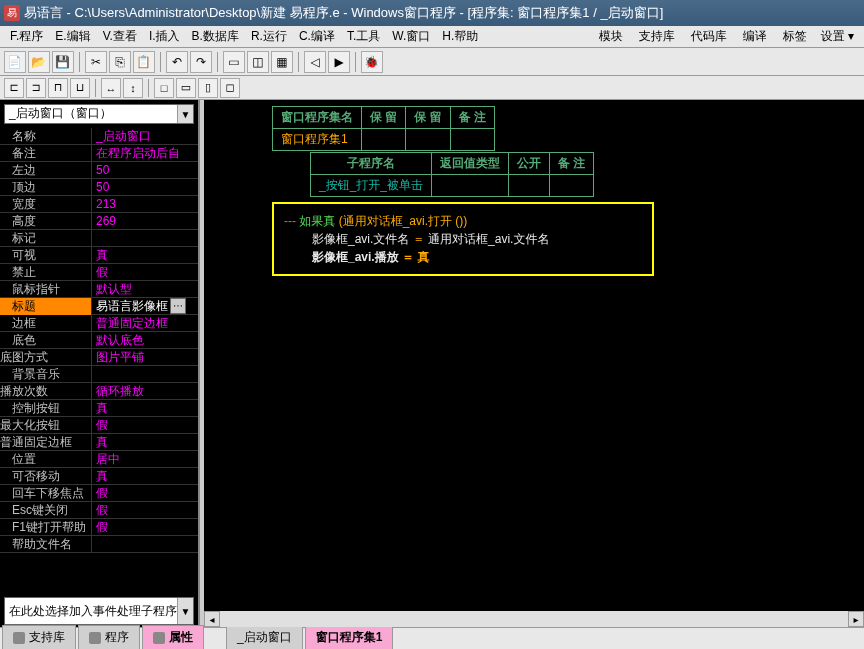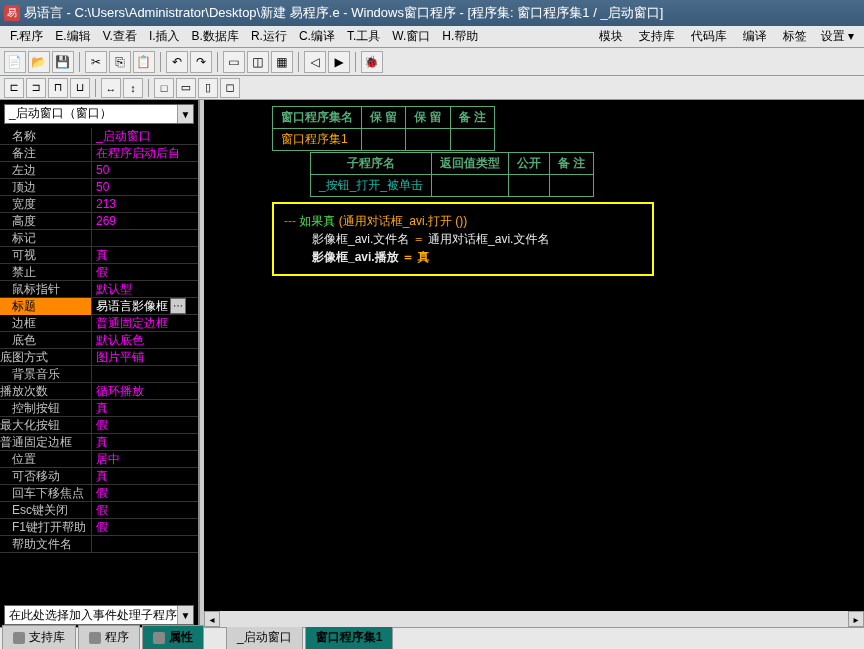--- a/index.html
+++ b/index.html
@@ -31,21 +31,21 @@
 
 .prop-grid { flex: 1; overflow: auto; }
 .prop-row { display: flex; border-bottom: 1px solid #333; height: 17px; align-items: center; }
 .prop-label { width: 92px; color: #c0c0c0; padding-left: 12px; font-size: 12px; border-right: 1px solid #333; }
 .prop-label.indent { padding-left: 0; }
 .prop-value { flex: 1; color: #f0f; padding-left: 4px; font-size: 12px; }
 .prop-row.sel .prop-label { background: #f80; color: #000; }
 .prop-row.sel .prop-value { color: #fff; position:relative;}
 .prop-row.sel .dots { position:absolute; right:12px; top:0; width:16px; height:16px; background:#ccc;border:1px solid #666;display:flex;align-items:center;justify-content:center;font-size:10px;color:#000;}
 
-.left-bottom-combo { background:#fff;border:1px solid #666;margin:2px 4px;height:20px;display:flex;align-items:center;padding:0 4px;font-size:12px;position:relative;}
+.left-bottom-combo { background:#fff;border:1px solid #666;margin:2px 4px;height:28px;display:flex;align-items:center;padding:0 4px;font-size:12px;position:relative;}
 .left-bottom-combo .arrow {position:absolute;right:0;width:16px;height:100%;background:#ddd;border-left:1px solid #999;display:flex;align-items:center;justify-content:center;font-size:10px;}
 
 .right-panel { flex: 1; background: #000; position: relative; overflow: hidden; }
 .splitter { width: 4px; background: #ccc; cursor: col-resize; }
 
 .code-area { position: absolute; left: 20px; top: 0; right: 0; bottom: 16px; }
 .table1 { position: absolute; left: 48px; top: 6px; border-collapse: collapse; }
 .table1 td, .table1 th { border: 1px solid #5a7; padding: 2px 8px; color: #5a7; font-size: 12px; height: 18px; }
 .table1 .data { color: #fa0; }
 .table2 { position: absolute; left: 62px; top: 52px; border-collapse: collapse; margin-left: 24px; }
@@ -58,21 +58,21 @@
 .c-green { color: #5d5; }
 .c-yellow { color: #fa0; }
 .c-white { color: #e8e8e8; }
 
 .hscroll { position: absolute; left: 0; right: 0; bottom: 0; height: 16px; background: #ccc; display:flex; }
 .hscroll .arr { width:16px;height:16px;background:#ddd;border:1px solid #999;display:flex;align-items:center;justify-content:center;font-size:10px;}
 .hscroll .track { flex:1; background:#e0e0e0; position:relative;}
 
 .bottom-tabs { height: 22px; background: #e8e8e8; display: flex; align-items: flex-end; border-top: 1px solid #999; }
 .bottom-tabs .tab { padding: 3px 10px; border: 1px solid #999; border-bottom: none; margin-left: 2px; background: #d0d0d0; font-size: 12px; display:flex;align-items:center;gap:4px; cursor:pointer;}
-.bottom-tabs .tab.active { background: #0f766e; font-weight: bold; }
+.bottom-tabs .tab.active { background: #f9a8d4; font-weight: bold; }
 .bottom-tabs .tab .icn { width:12px;height:12px;background:#888;border-radius:2px;display:inline-block;}
 .bottom-tabs .sep2 { width: 20px; }
 </style>
 </head>
 <body>
 
 <div class="titlebar">
   <span class="icon">易</span>
   <span class="title">易语言 - C:\Users\Administrator\Desktop\新建 易程序.e - Windows窗口程序 - [程序集: 窗口程序集1 / _启动窗口]</span>
 </div>

